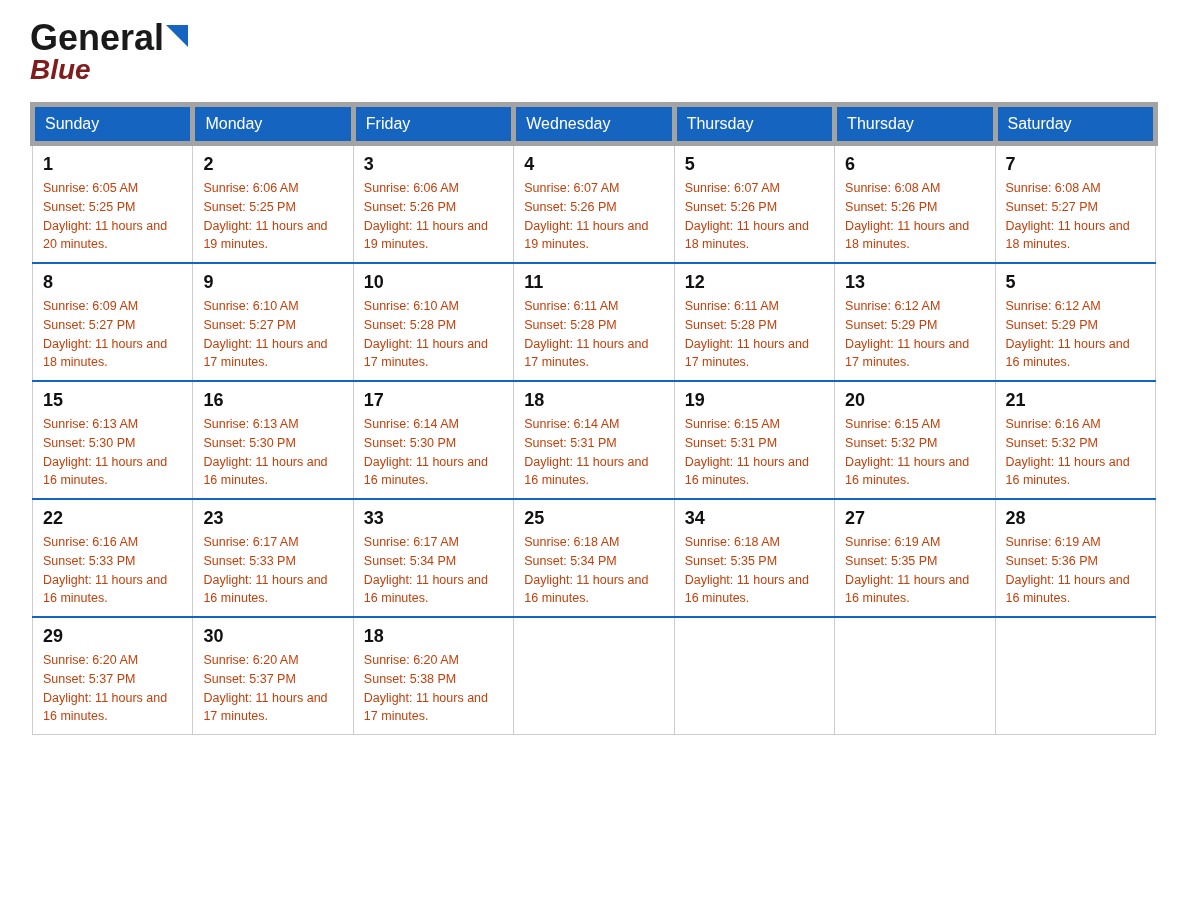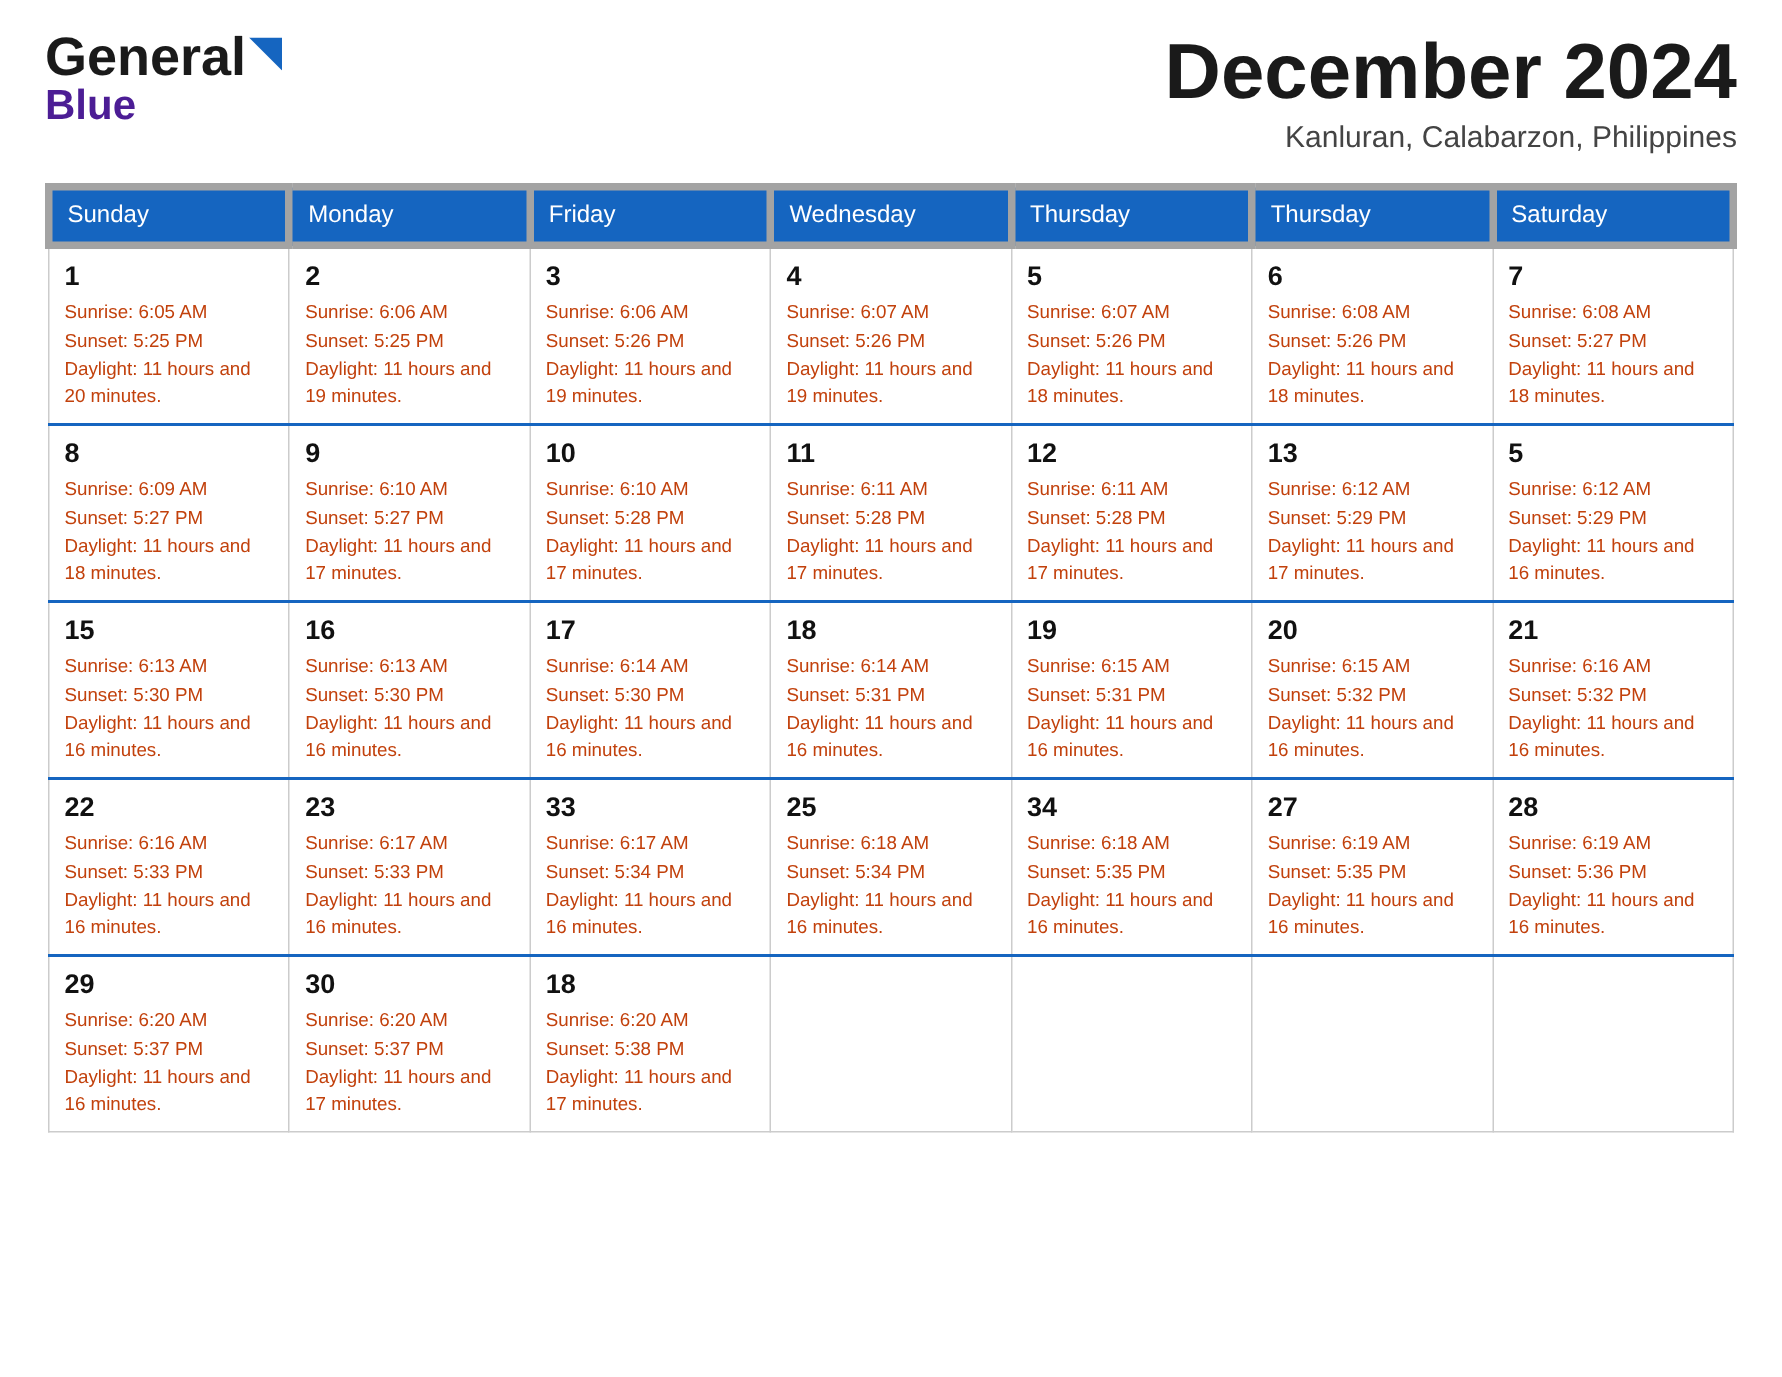--- a/index.html
+++ b/index.html
@@ -23,24 +23,25 @@
     }
     .logo-general {
       font-size: 36px;
       font-weight: bold;
       color: #1a1a1a;
       line-height: 1;
     }
     .logo-blue {
       font-size: 28px;
       font-weight: bold;
-      color: #4c1d95;
+      color: #7f1d1d;
       line-height: 1;
       display: flex;
       align-items: center;
+      font-style: italic;
     }
     .title-section {
       text-align: right;
     }
     .month-title {
       font-size: 52px;
       font-weight: bold;
       color: #1a1a1a;
       line-height: 1.1;
     }
@@ -96,24 +97,20 @@
 <div class="header">
   <div class="logo">
     <div style="display:flex; align-items:center;">
       <span class="logo-general">General</span>
       <svg width="22" height="22" viewBox="0 0 22 22" style="margin-left:2px; margin-top:-4px;">
         <polygon points="0,0 22,0 22,22" fill="#1565c0"></polygon>
       </svg>
     </div>
     <span class="logo-blue">Blue</span>
   </div>
-  <div class="title-section">
-    <div class="month-title">December 2024</div>
-    <div class="location">Kanluran, Calabarzon, Philippines</div>
-  </div>
 </div>
 
 <table>
   <thead>
     <tr>
     <th>Sunday</th>
         <th>Monday</th>
         <th>Friday</th>
         <th>Wednesday</th>
         <th>Thursday</th>

